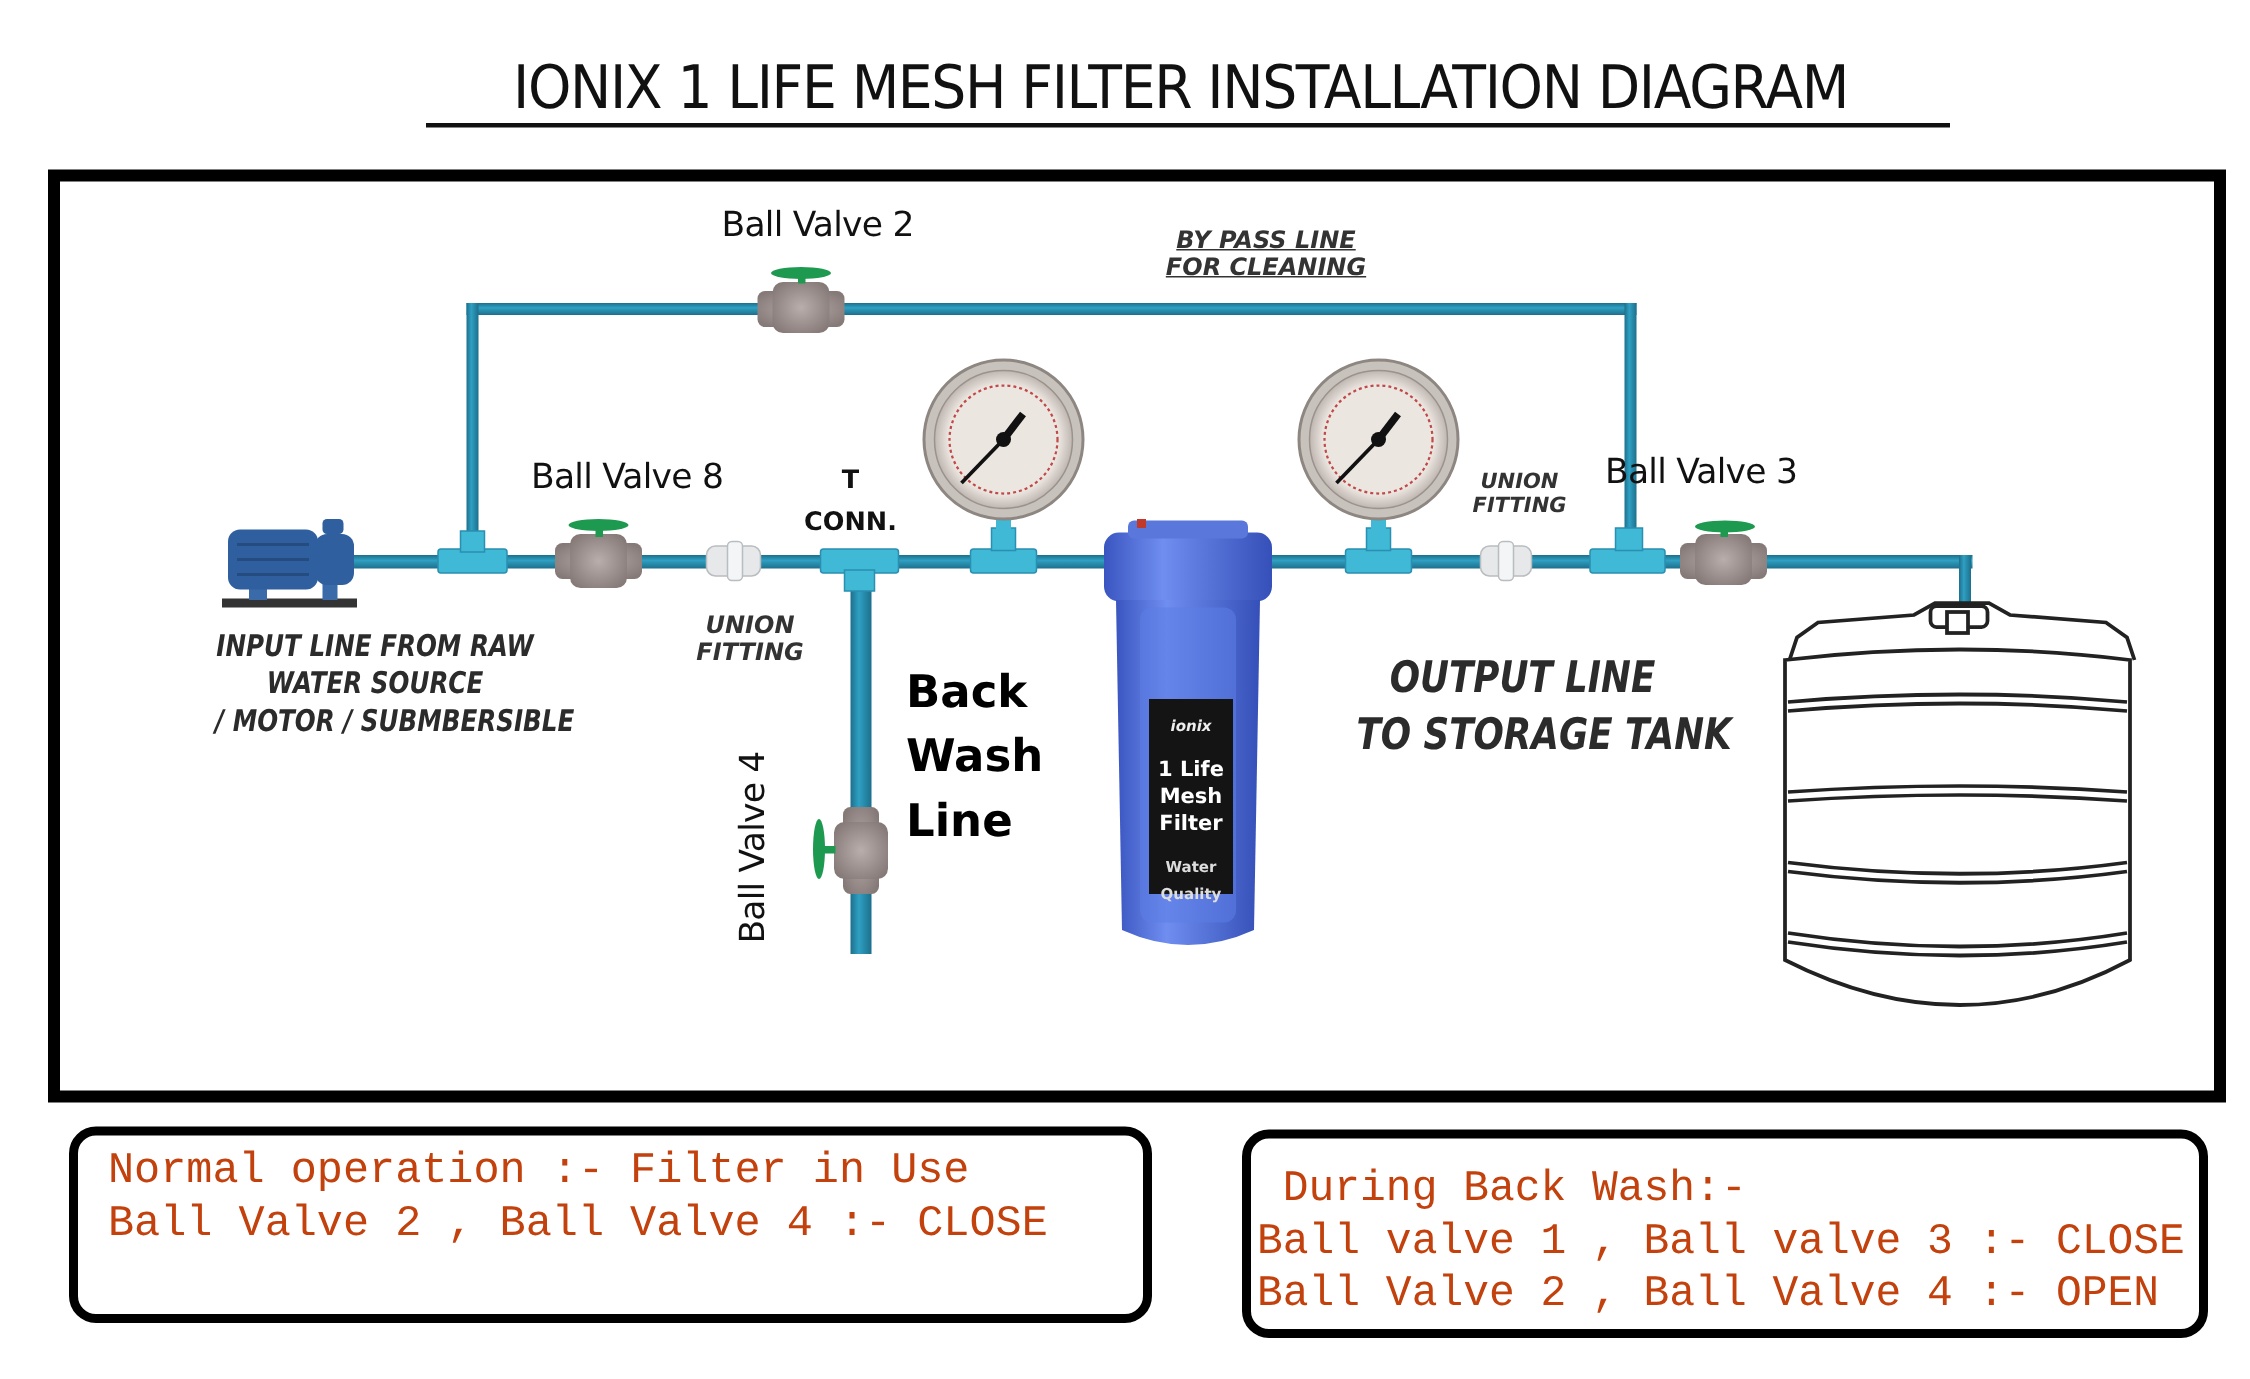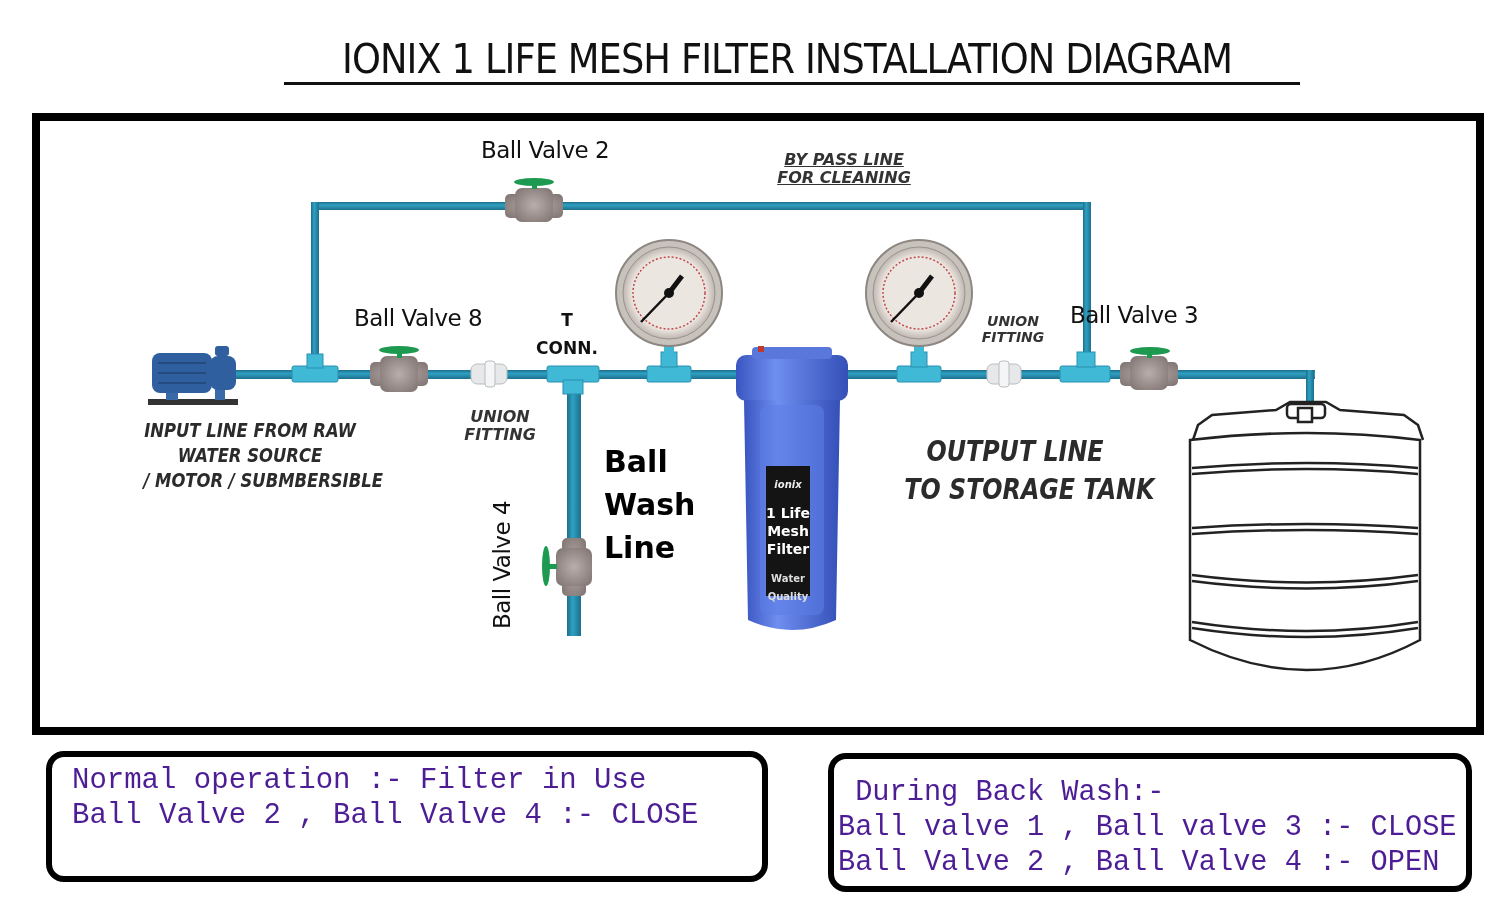--- a/index.html
+++ b/index.html
@@ -7,24 +7,24 @@
   .title { position:absolute; left:272px; top:36px; width:1030px; text-align:center; font-family:"DejaVu Sans", sans-serif; font-size:40px; font-weight:normal; letter-spacing:-1px; color:#111; transform:scaleX(0.92); transform-origin:center; }
   .title-underline { position:absolute; left:284px; top:82px; width:1016px; height:3px; background:#111; }
   .frame { position:absolute; left:32px; top:113px; width:1436px; height:606px; border:8px solid #000; background:#fff; }
   svg.diagram { position:absolute; left:0; top:0; }
   .lbl { position:absolute; font-family:"DejaVu Sans", sans-serif; color:#111; white-space:nowrap; }
   .valve-lbl { font-size:23px; font-weight:normal; letter-spacing:-0.5px; }
   .italic-lbl { font-style:italic; font-weight:bold; color:#333; text-align:center; line-height:1.15; }
   .cond-lbl { font-style:italic; font-weight:bold; color:#2b2b2b; text-align:center; line-height:1.25; transform:scaleX(0.82); }
   .bw { font-size:30px; font-weight:bold; line-height:43px; color:#000; }
   .tconn { font-size:17px; font-weight:bold; text-align:center; line-height:28px; }
-  .filter-label { position:absolute; left:766px; top:466px; width:44px; height:130px; background:#141414; color:#fff; text-align:center; font-weight:bold; font-size:14px; line-height:18px; }
+  .filter-label { position:absolute; left:766px; top:466px; width:56px; height:130px; background:#141414; color:#fff; text-align:center; font-weight:bold; font-size:14px; line-height:18px; }
   .filter-label .brand { font-style:italic; font-size:10px; margin-top:10px; margin-bottom:10px; color:#eee; }
   .filter-label .wq { font-size:10px; margin-top:12px; color:#ddd; }
-  .box { position:absolute; border:6px solid #000; border-radius:18px; background:#fff; font-family:"Liberation Mono", monospace; font-size:29px; line-height:35px; color:#4c1d95; transform-origin:left top; }
+  .box { position:absolute; border:6px solid #000; border-radius:18px; background:#fff; font-family:"Liberation Mono", monospace; font-size:29px; line-height:35px; color:#c2410c; transform-origin:left top; }
   .box .line { white-space:pre; }
 </style>
 </head>
 <body>
 
 <div class="title">IONIX 1 LIFE MESH FILTER INSTALLATION DIAGRAM</div>
 <div class="title-underline"></div>
 
 <div class="frame"></div>
 
@@ -205,21 +205,21 @@
   <div>WATER SOURCE</div>
   <div>/ MOTOR / SUBMBERSIBLE</div>
 </div>
 
 <div class="lbl cond-lbl" style="left:880px;top:432px;font-size:29px;width:270px;line-height:38px;">
   <div>OUTPUT LINE</div>
   <div>TO STORAGE TANK</div>
 </div>
 
 <div class="lbl bw" style="left:604px;top:440px;">
-  <div>Ball</div>
+  <div>Back</div>
   <div>Wash</div>
   <div>Line</div>
 </div>
 
 <div class="filter-label">
   <div class="brand">ionix</div>
   <div>1 Life</div>
   <div>Mesh</div>
   <div>Filter</div>
   <div class="wq">Water Quality</div>

